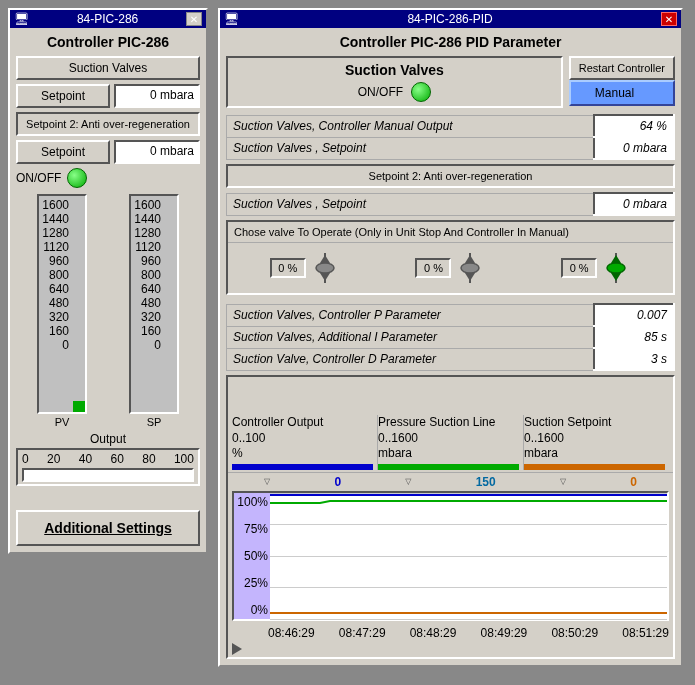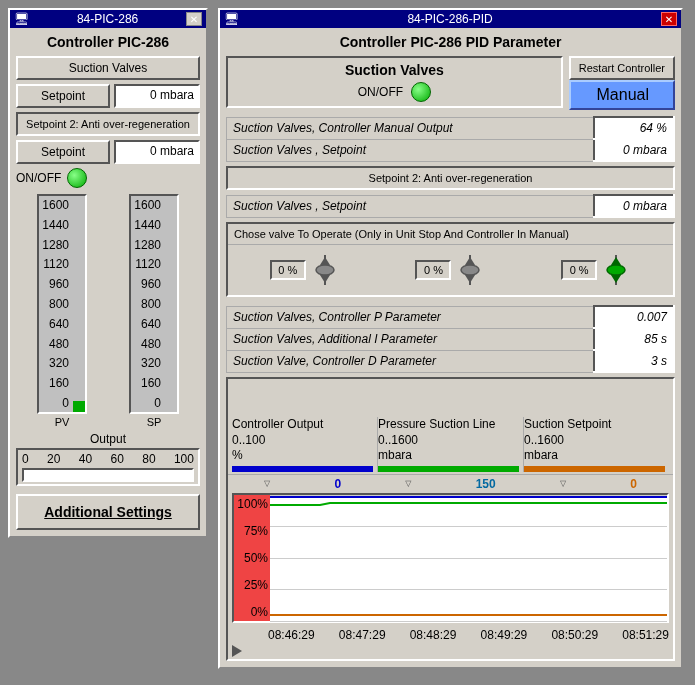--- a/index.html
+++ b/index.html
@@ -110,21 +110,20 @@
       border-top: 2px solid #555;
       border-left: 2px solid #555;
       border-right: 2px solid #fff;
       border-bottom: 2px solid #fff;
       position: relative;
       display: flex;
     }
     .gauge-ticks {
       display: flex;
       flex-direction: column;
-      justify-content: space-between;
       padding: 2px 0;
       font-size: 9px;
       text-align: right;
       flex: 1;
       padding-right: 2px;
     }
     .gauge-fill-area {
       width: 12px;
       background: #c0c0c0;
       position: relative;
@@ -134,21 +133,21 @@
       position: absolute;
       bottom: 0;
       width: 100%;
       background: #00aa00;
     }
     .gauge-label {
       font-size: 11px;
       margin-top: 2px;
     }
     .output-section {
-      margin-bottom: 4px;
+      margin-bottom: 20px;
     }
     .output-label { text-align: center; margin-bottom: 2px; }
     .output-scale {
       background: #d4d0c8;
       border-top: 2px solid #555;
       border-left: 2px solid #555;
       border-right: 2px solid #fff;
       border-bottom: 2px solid #fff;
       padding: 2px 4px;
     }
@@ -269,22 +268,22 @@
       white-space: nowrap;
     }
     .manual-btn {
       background: #6699ff;
       border-top: 2px solid #aaccff;
       border-left: 2px solid #aaccff;
       border-right: 2px solid #334499;
       border-bottom: 2px solid #334499;
       padding: 4px 24px;
       cursor: pointer;
-      font-size: 16px;
-      text-align: right;
+      font-size: 12px;
+      text-align: left;
       color: #000;
     }
     .data-table {
       width: 100%;
       border-collapse: collapse;
       margin-bottom: 4px;
     }
     .data-table td {
       padding: 3px 6px;
       border: 1px solid #aaa;
@@ -382,21 +381,21 @@
       align-items: center;
     }
     .track-val-blue { color: #0000cc; font-weight: bold; }
     .track-val-green { color: #0369a1; font-weight: bold; }
     .track-val-orange { color: #cc6600; font-weight: bold; }
     .triangle-marker {
       font-size: 8px;
       color: #555;
     }
     .chart-area {
-      background: #ef4444;
+      background: #c4b5fd;
       border-top: 2px solid #555;
       border-left: 2px solid #555;
       border-right: 2px solid #fff;
       border-bottom: 2px solid #fff;
       margin: 0 4px 4px 4px;
       position: relative;
       height: 130px;
     }
     .chart-y-labels {
       position: absolute;

